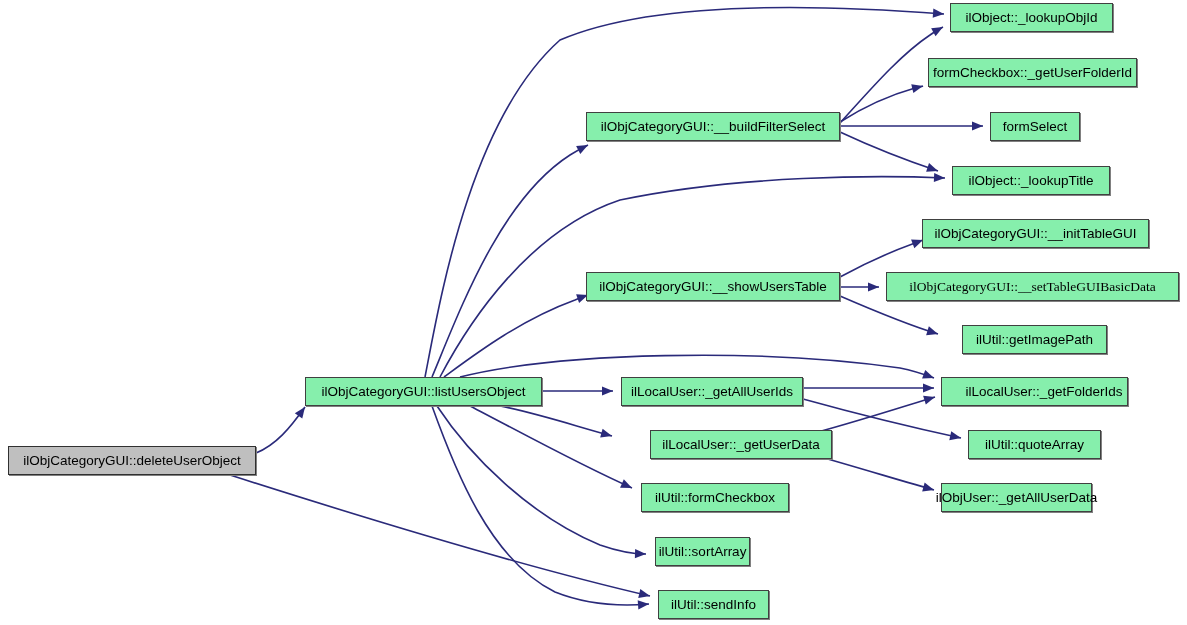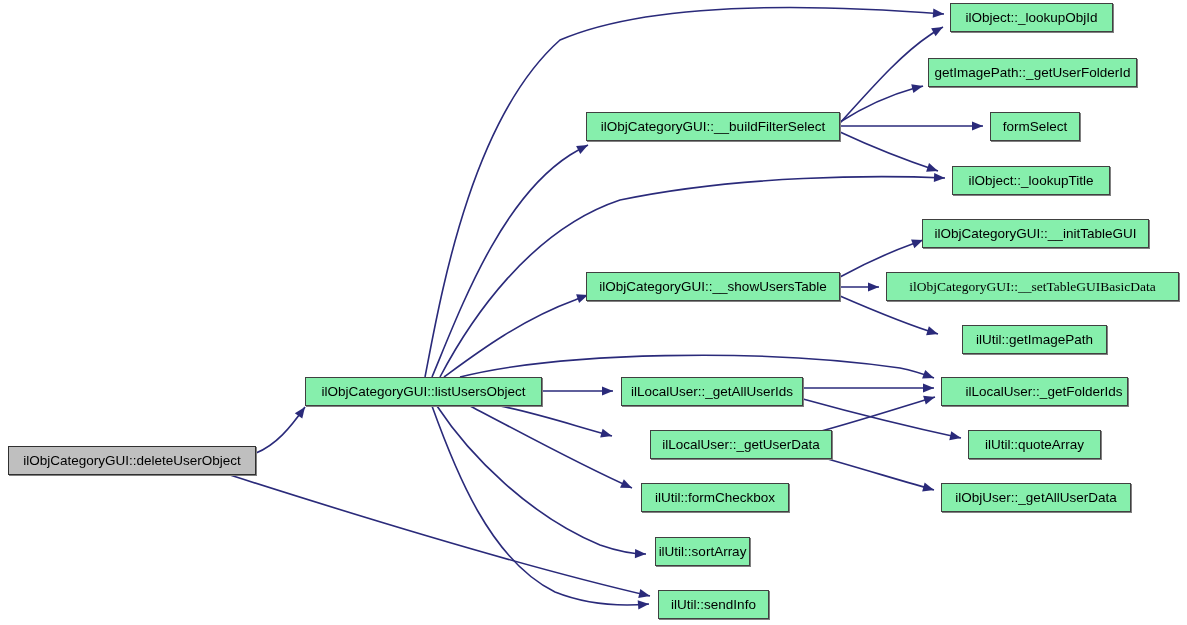--- a/index.html
+++ b/index.html
@@ -179,21 +179,21 @@
     <div class="node" style="left: 655px; top: 537px; width: 95px; height: 29px;">
       <span class="node-label">ilUtil::sortArray</span>
     </div>
     <div class="node" style="left: 658px; top: 590px; width: 111px; height: 29px; justify-content: center;">
       <span class="node-label">ilUtil::sendInfo</span>
     </div>
     <div class="node" style="left: 950px; top: 3px; width: 163px; height: 29px;">
       <span class="node-label">ilObject::_lookupObjId</span>
     </div>
     <div class="node" style="left: 928px; top: 58px; width: 209px; height: 29px;">
-      <span class="node-label">getImagePath::_getUserFolderId</span>
+      <span class="node-label">formCheckbox::_getUserFolderId</span>
     </div>
     <div class="node" style="left: 990px; top: 112px; width: 90px; height: 29px;">
       <span class="node-label">formSelect</span>
     </div>
     <div class="node" style="left: 952px; top: 166px; width: 158px; height: 29px;">
       <span class="node-label">ilObject::_lookupTitle</span>
     </div>
     <div class="node" style="left: 922px; top: 219px; width: 227px; height: 29px;">
       <span class="node-label">ilObjCategoryGUI::__initTableGUI</span>
     </div>
@@ -202,16 +202,16 @@
     </div>
     <div class="node" style="left: 962px; top: 325px; width: 145px; height: 29px;">
       <span class="node-label">ilUtil::getImagePath</span>
     </div>
     <div class="node" style="left: 941px; top: 377px; width: 187px; height: 29px; padding-left: 19px;">
       <span class="node-label">ilLocalUser::_getFolderIds</span>
     </div>
     <div class="node" style="left: 968px; top: 430px; width: 133px; height: 29px;">
       <span class="node-label">ilUtil::quoteArray</span>
     </div>
-    <div class="node" style="left: 941px; top: 483px; width: 190px; height: 29px;">
+    <div class="node" style="left: 941px; top: 483px; width: 151px; height: 29px;">
       <span class="node-label">ilObjUser::_getAllUserData</span>
     </div>
   </div>
 
 </body></html>

